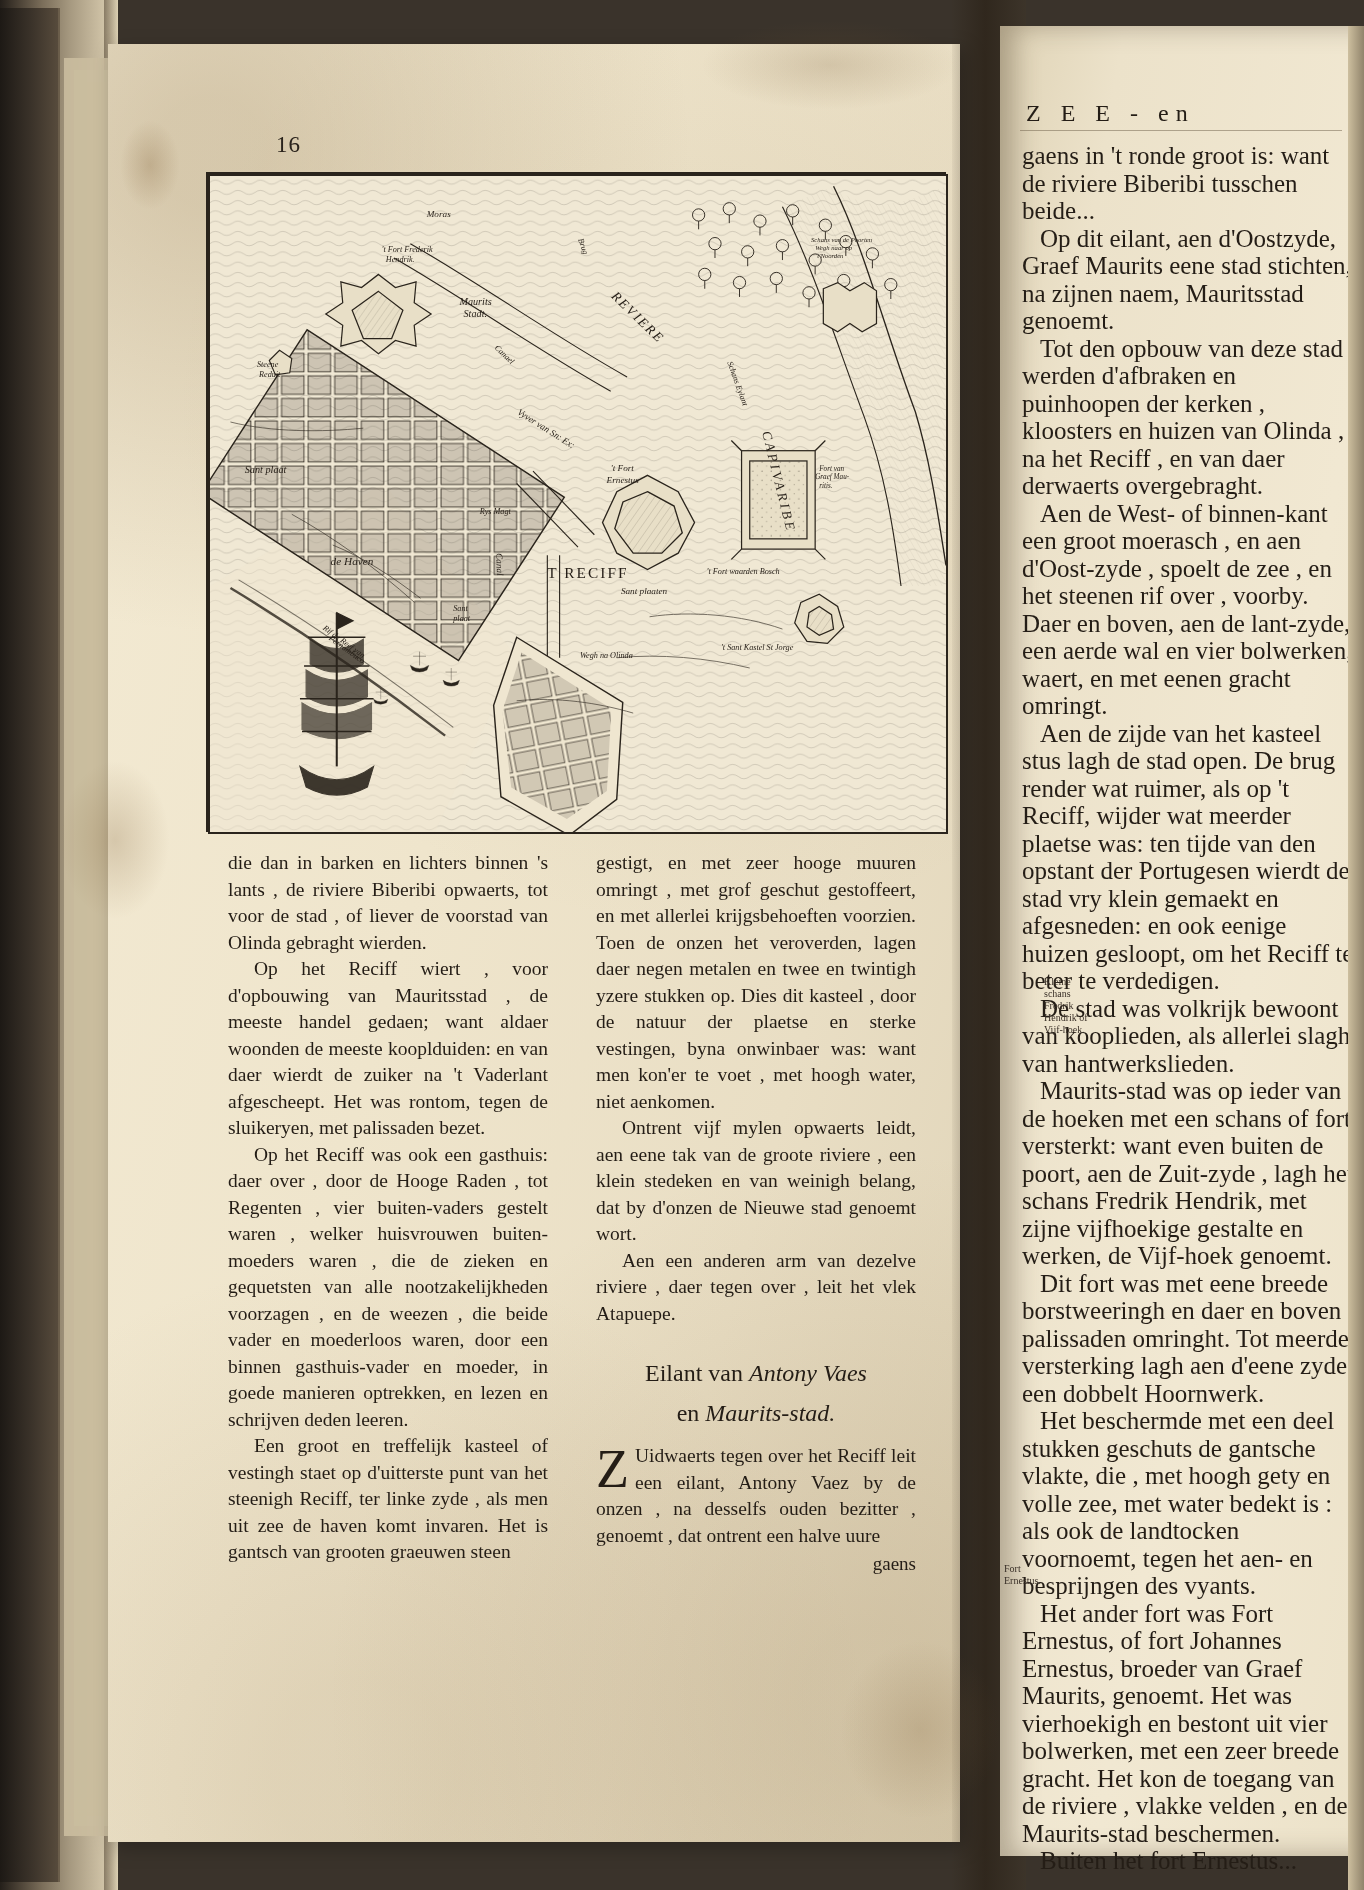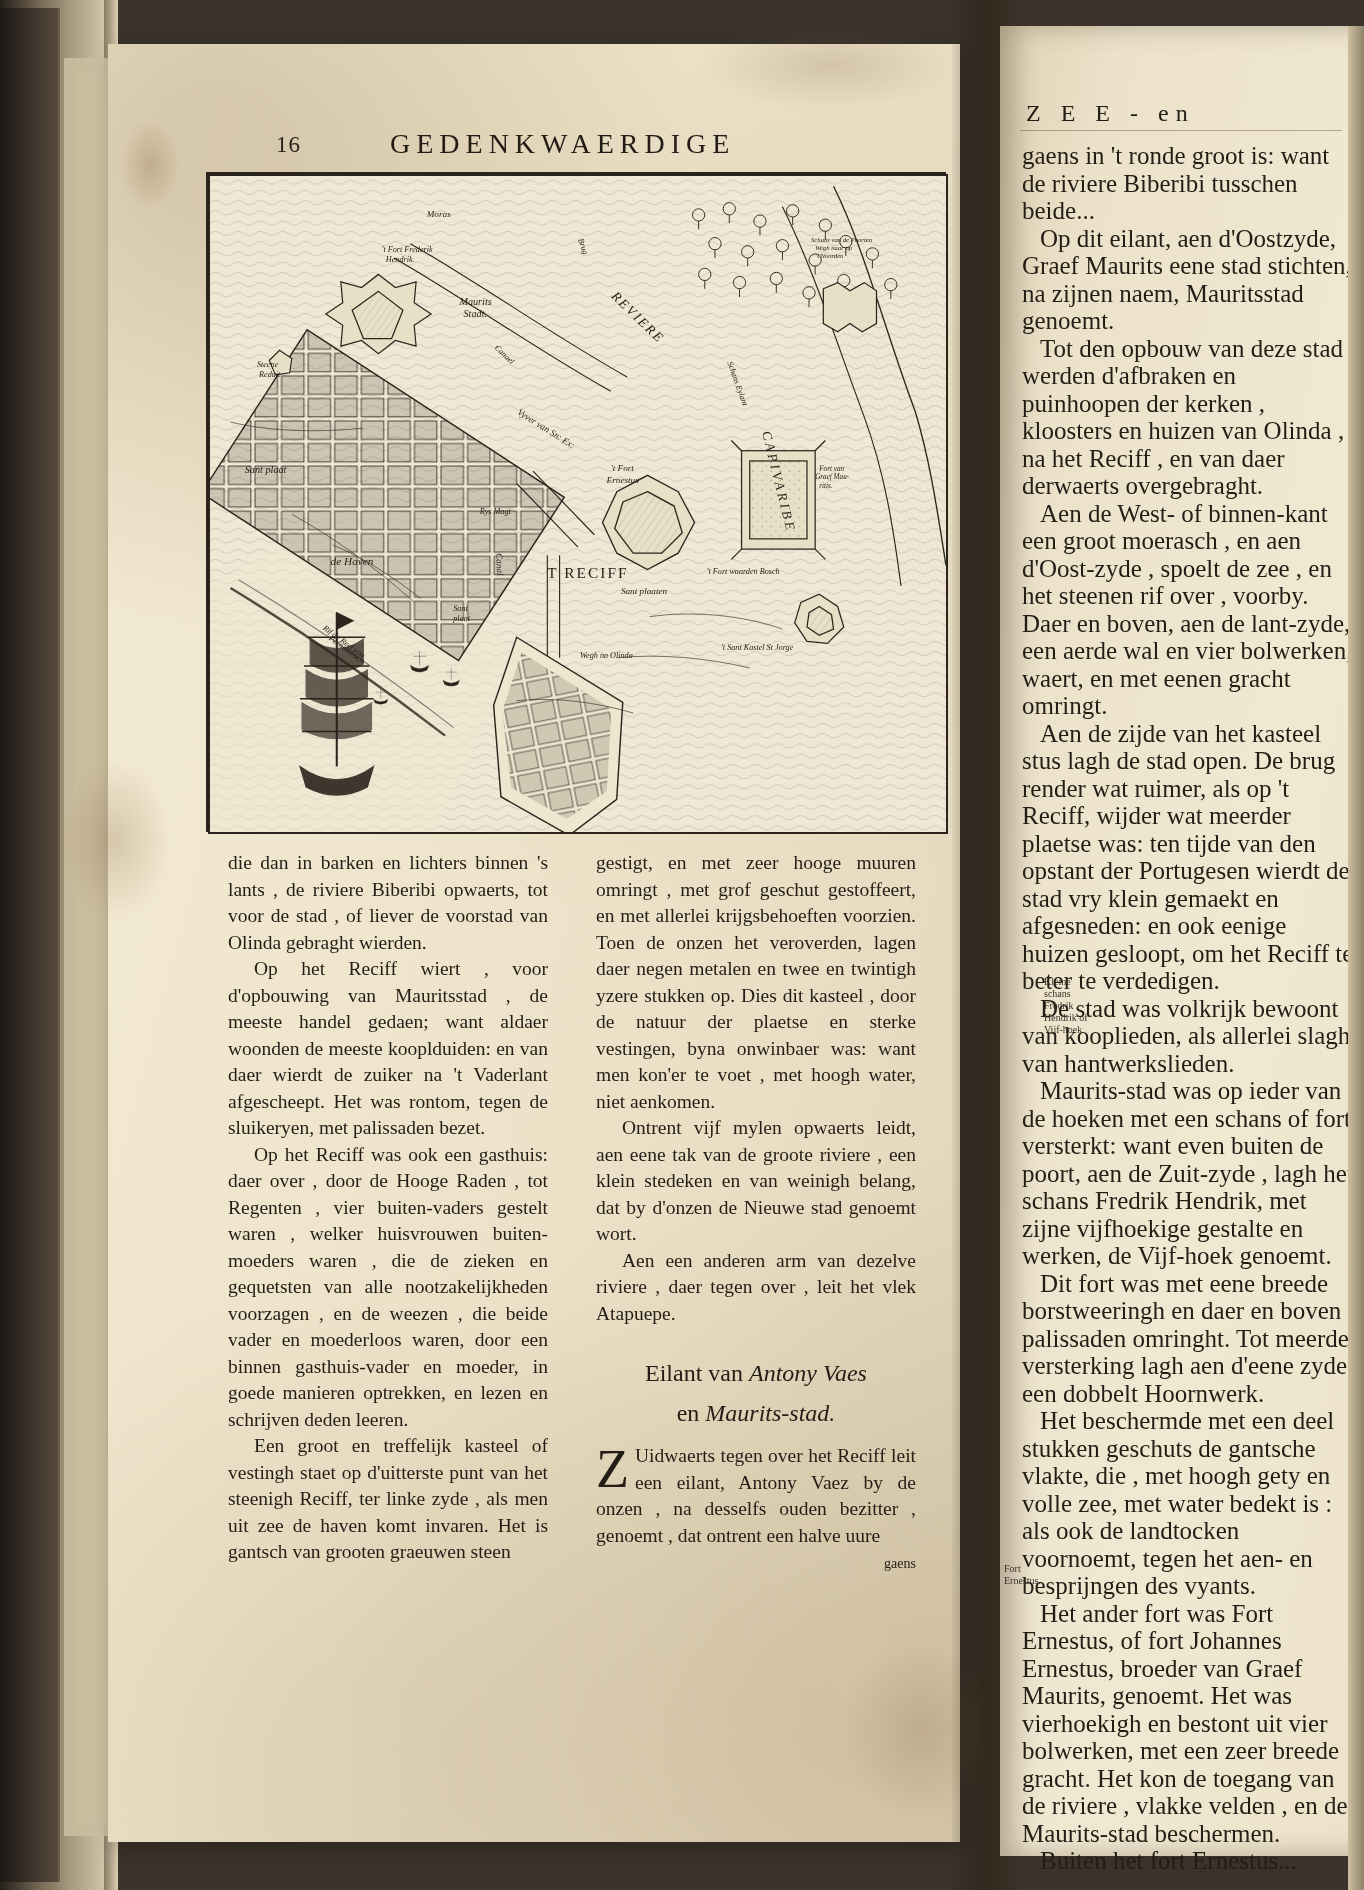--- a/index.html
+++ b/index.html
@@ -56,21 +56,21 @@
   .cols{position:absolute;left:120px;top:806px;width:700px;height:910px;}
   .col{position:absolute;top:0;width:320px;font-size:19.5px;line-height:26.5px;
        color:#241d16;text-align:justify;hyphens:auto;}
   .col.l{left:0;}
   .col.r{left:368px;}
   .col p{margin:0;text-indent:26px;}
   .col p.noind{text-indent:0;}
   .secthead{font-size:24px;line-height:40px;text-align:center;margin:26px 0 10px 0;font-style:italic;}
   .secthead .rom{font-style:normal;}
   .dropcap{float:left;font-size:54px;line-height:44px;padding:4px 6px 0 0;font-style:normal;}
-  .catch{text-align:right;margin-top:2px;font-size:14px;}
+  .catch{text-align:right;margin-top:2px;font-size:19px;}
 
   
   .r-runhead{position:absolute;left:26px;top:74px;font-size:24px;letter-spacing:7px;color:#241d16;}
   .r-rule{position:absolute;left:20px;right:30px;top:104px;height:1px;background:#6e6049;opacity:.5;}
   .r-col{position:absolute;left:22px;top:116px;width:336px;font-size:25px;line-height:27.5px;
      color:#241d16;}
   .r-col p{margin:0 0 0 0;text-indent:18px;}
   .r-col p.noind{text-indent:0;}
   .marg{position:absolute;left:4px;font-size:10px;line-height:12px;color:#3a3028;width:46px;}
 
@@ -84,21 +84,20 @@
 
   <div class="block-left"></div>
   <div class="cover-left"></div>
   <div class="leaf" style="top:58px;height:1778px;left:64px;"></div>
   <div class="leaf" style="top:70px;height:1756px;left:74px;opacity:.75;"></div>
   <div class="leaf" style="top:82px;height:1734px;left:84px;opacity:.6;"></div>
 
   <div class="page-left">
 
     <div class="folio">16</div>
-    <div class="runhead">GEDENKWAERDIGE</div>
 
     <div class="plate">
       <div class="plate-inner">
         <svg viewBox="0 0 720 640" preserveAspectRatio="none">
           <defs>
             <pattern id="hatch" width="6" height="6" patternUnits="userSpaceOnUse" patternTransform="rotate(35)">
               <line x1="0" y1="0" x2="0" y2="6" stroke="#2a241c" stroke-width="0.5" opacity=".45"></line>
             </pattern>
             <pattern id="hatch2" width="5" height="5" patternUnits="userSpaceOnUse" patternTransform="rotate(-30)">
               <line x1="0" y1="0" x2="0" y2="5" stroke="#2a241c" stroke-width="0.45" opacity=".35"></line>

